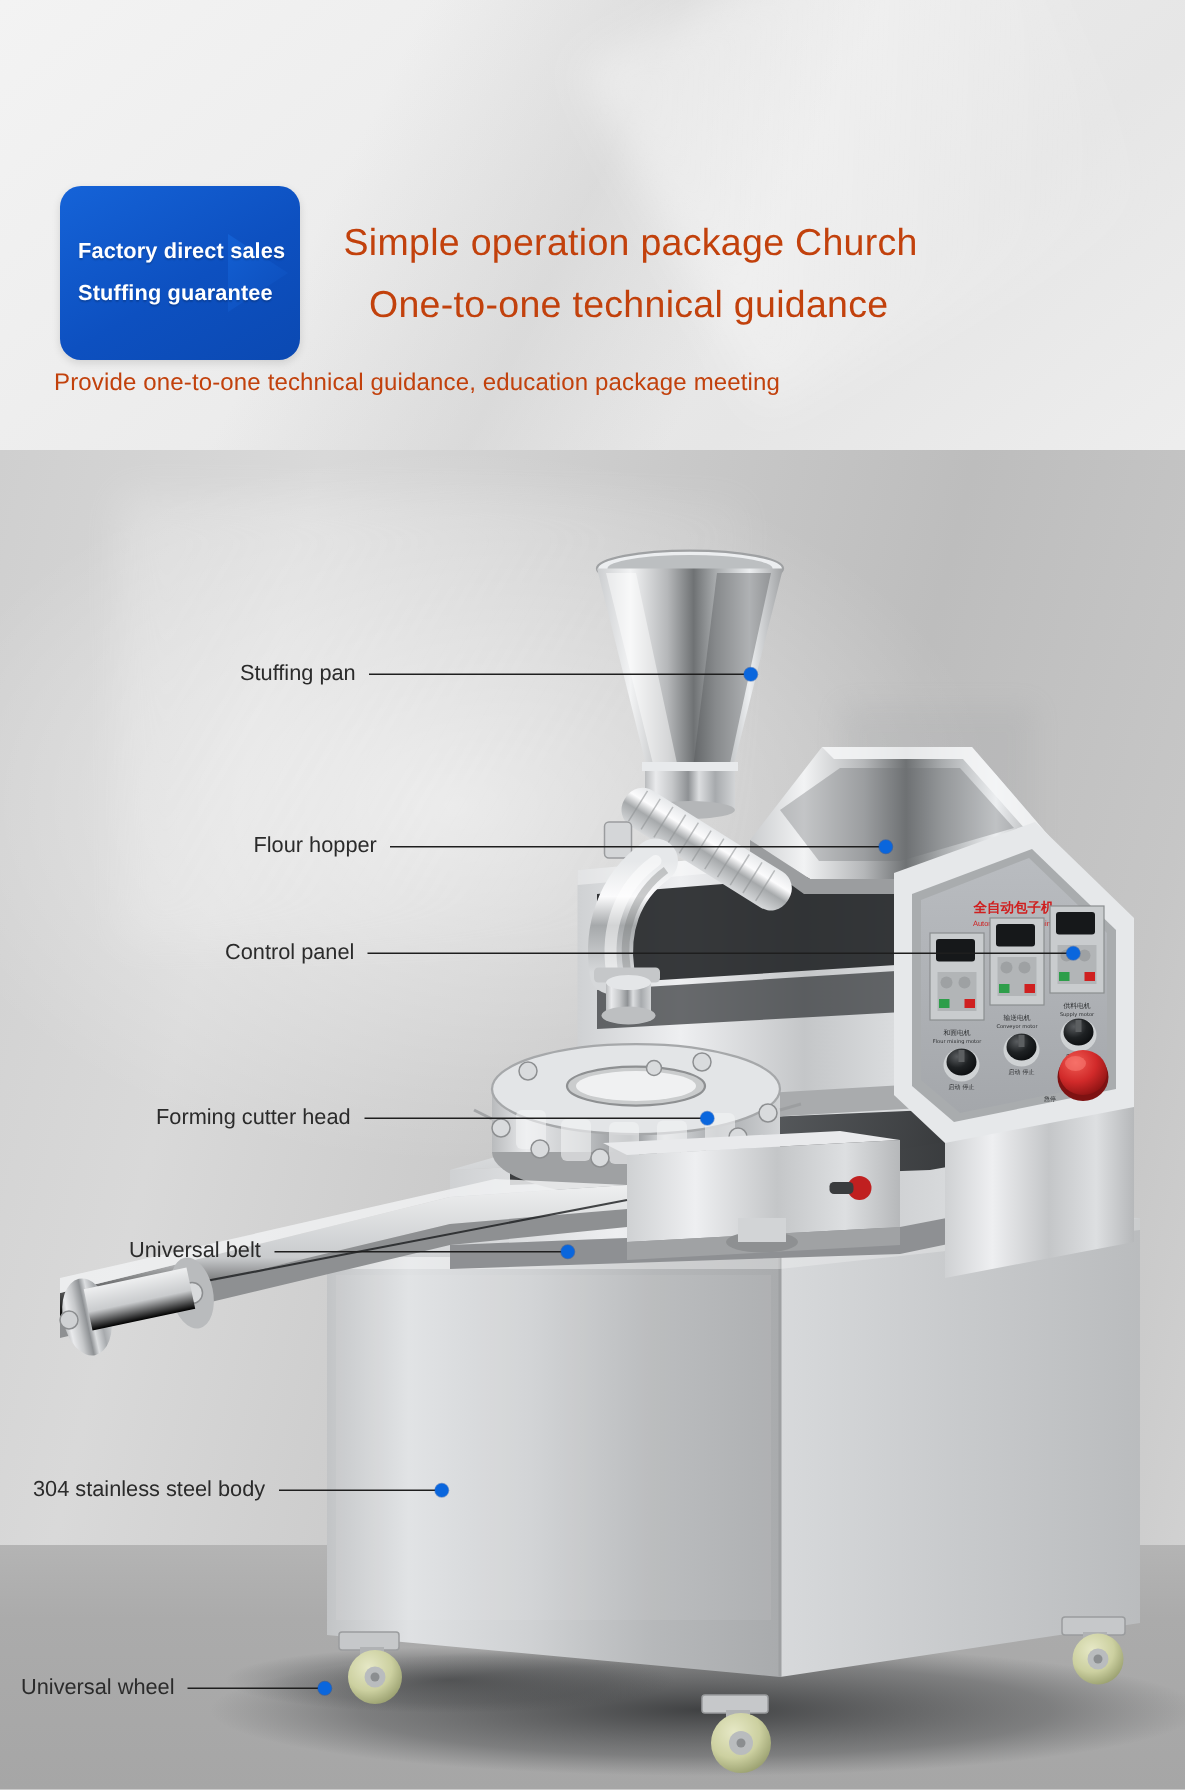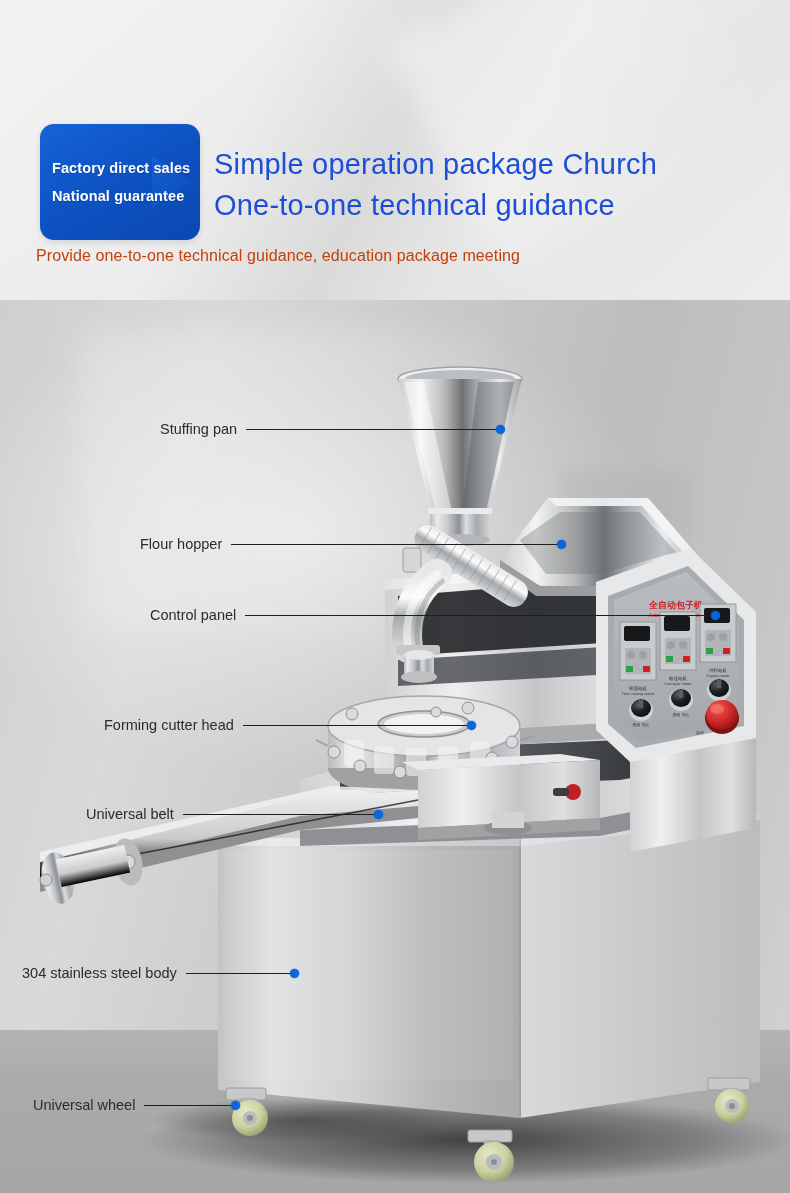--- a/index.html
+++ b/index.html
@@ -54,33 +54,33 @@
     border-radius:0 6px 6px 0;
   }
   .badge-line {
     position:absolute; color:#ffffff; font-size:14.5px; font-weight:bold;
     letter-spacing:.1px; white-space:nowrap; text-shadow:0 1px 1px rgba(0,0,0,.18);
   }
   .bl1 { left:52px; top:160px; }
   .bl2 { left:52px; top:188px; }
 
   .head-line {
-    position:absolute; left:214px; color:#1d4ed8;
-    font-size:29px; letter-spacing:.2px; white-space:nowrap;
+    position:absolute; left:229px; color:#c2410c;
+    font-size:25px; letter-spacing:.2px; white-space:nowrap;
   }
   .hl1 { top:148px; }
-  .hl2 { top:189px; }
+  .hl2 { top:189px;margin-left:17px; }
 
   .sub-line {
     position:absolute; left:36px; top:247px; color:#c2410c;
     font-size:16px; letter-spacing:.1px; white-space:nowrap;
   }
 
   
-  #callouts { position:absolute; inset:0; z-index:20; }
+  #callouts { position:absolute; inset:0; z-index:20;margin-top:20px; }
   .callout { position:absolute; height:22px; display:flex; align-items:center; }
   .callout .co-label {
     color:#2b2b2b; font-size:14.5px; white-space:nowrap; line-height:22px;
   }
   .callout .co-line {
     height:1px; background:#1e1e1e; margin-left:9px; flex:0 0 auto;
   }
   .callout .co-dot {
     width:9px; height:9px; border-radius:50%;
     background:#0a66dd; margin-left:-1px; flex:0 0 auto;
@@ -431,35 +431,35 @@
       <circle cx="732" cy="1106" r="7" fill="#b9bcbe"></circle>
       <circle cx="732" cy="1106" r="3" fill="#8b8e90"></circle>
     </g>
   </g>
 </svg>
 
 <div id="header">
   <div class="badge"></div>
   <div class="badge-tab"></div>
   <div class="badge-line bl1">Factory direct sales</div>
-  <div class="badge-line bl2">National guarantee</div>
+  <div class="badge-line bl2">Stuffing guarantee</div>
 
   <div class="head-line hl1">Simple operation package Church</div>
   <div class="head-line hl2">One-to-one technical guidance</div>
 
   <div class="sub-line">Provide one-to-one technical guidance, education package meeting</div>
 </div>
 
 <div id="callouts">
     <div class="callout" style="left: 160px; top: 418px;">
       <span class="co-label">Stuffing pan</span>
       <span class="co-line" style="width: 251px;"></span>
       <span class="co-dot" style="background: rgb(10, 102, 221);"></span>
     </div>
-    <div class="callout" style="left: 140px; top: 533px;">
+    <div class="callout" style="left: 169px; top: 533px;">
       <span class="co-label">Flour hopper</span>
       <span class="co-line" style="width: 327px;"></span>
       <span class="co-dot" style="background: rgb(10, 102, 221);"></span>
     </div>
     <div class="callout" style="left: 150px; top: 604px;">
       <span class="co-label">Control panel</span>
       <span class="co-line" style="width: 467px;"></span>
       <span class="co-dot" style="background: rgb(10, 102, 221);"></span>
     </div>
     <div class="callout" style="left: 104px; top: 714px; text-align: right;">
@@ -470,18 +470,18 @@
     <div class="callout" style="left: 86px; top: 803px;">
       <span class="co-label">Universal belt</span>
       <span class="co-line" style="width: 192px;"></span>
       <span class="co-dot" style="background: rgb(10, 102, 221);"></span>
     </div>
     <div class="callout" style="left: 22px; top: 962px; align-items: center;">
       <span class="co-label">304 stainless steel body</span>
       <span class="co-line" style="width: 105px;"></span>
       <span class="co-dot" style="background: rgb(10, 102, 221);"></span>
     </div>
-    <div class="callout" style="left: 33px; top: 1094px;">
+    <div class="callout" style="left: 14px; top: 1094px;">
       <span class="co-label">Universal wheel</span>
       <span class="co-line" style="width: 88px;"></span>
       <span class="co-dot" style="background: rgb(10, 102, 221);"></span>
     </div>
   </div>
 
 </body></html>

